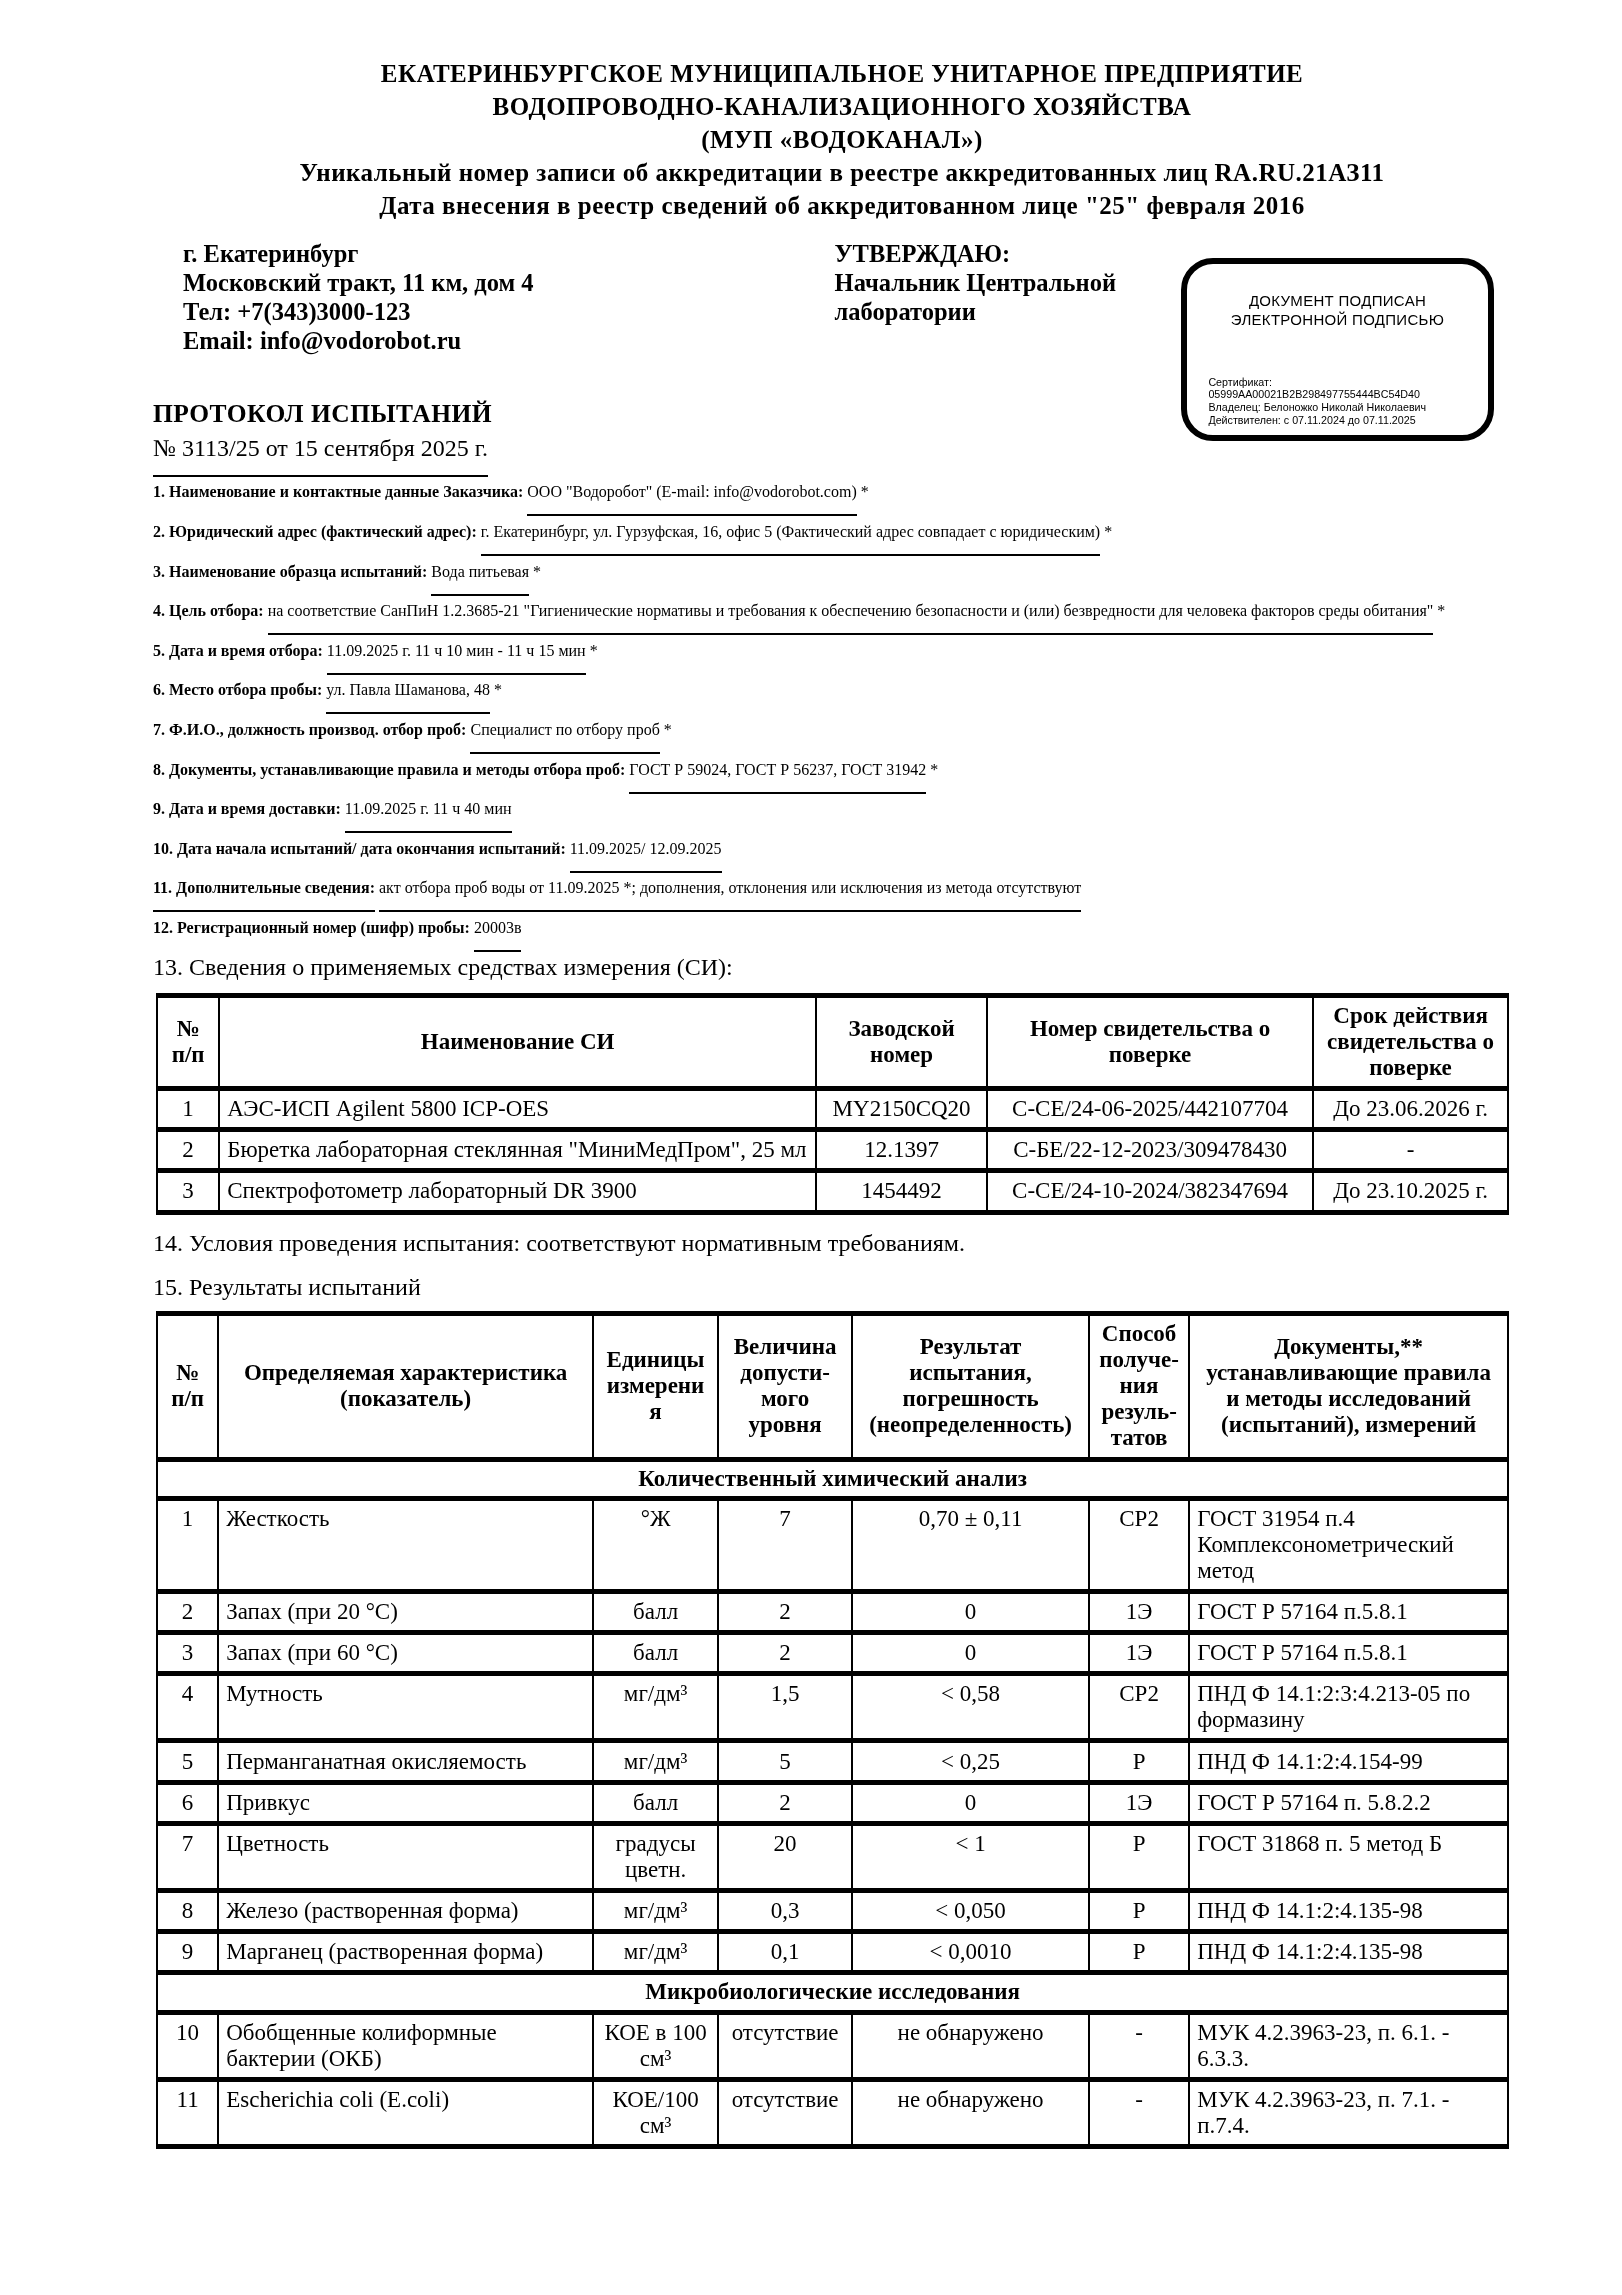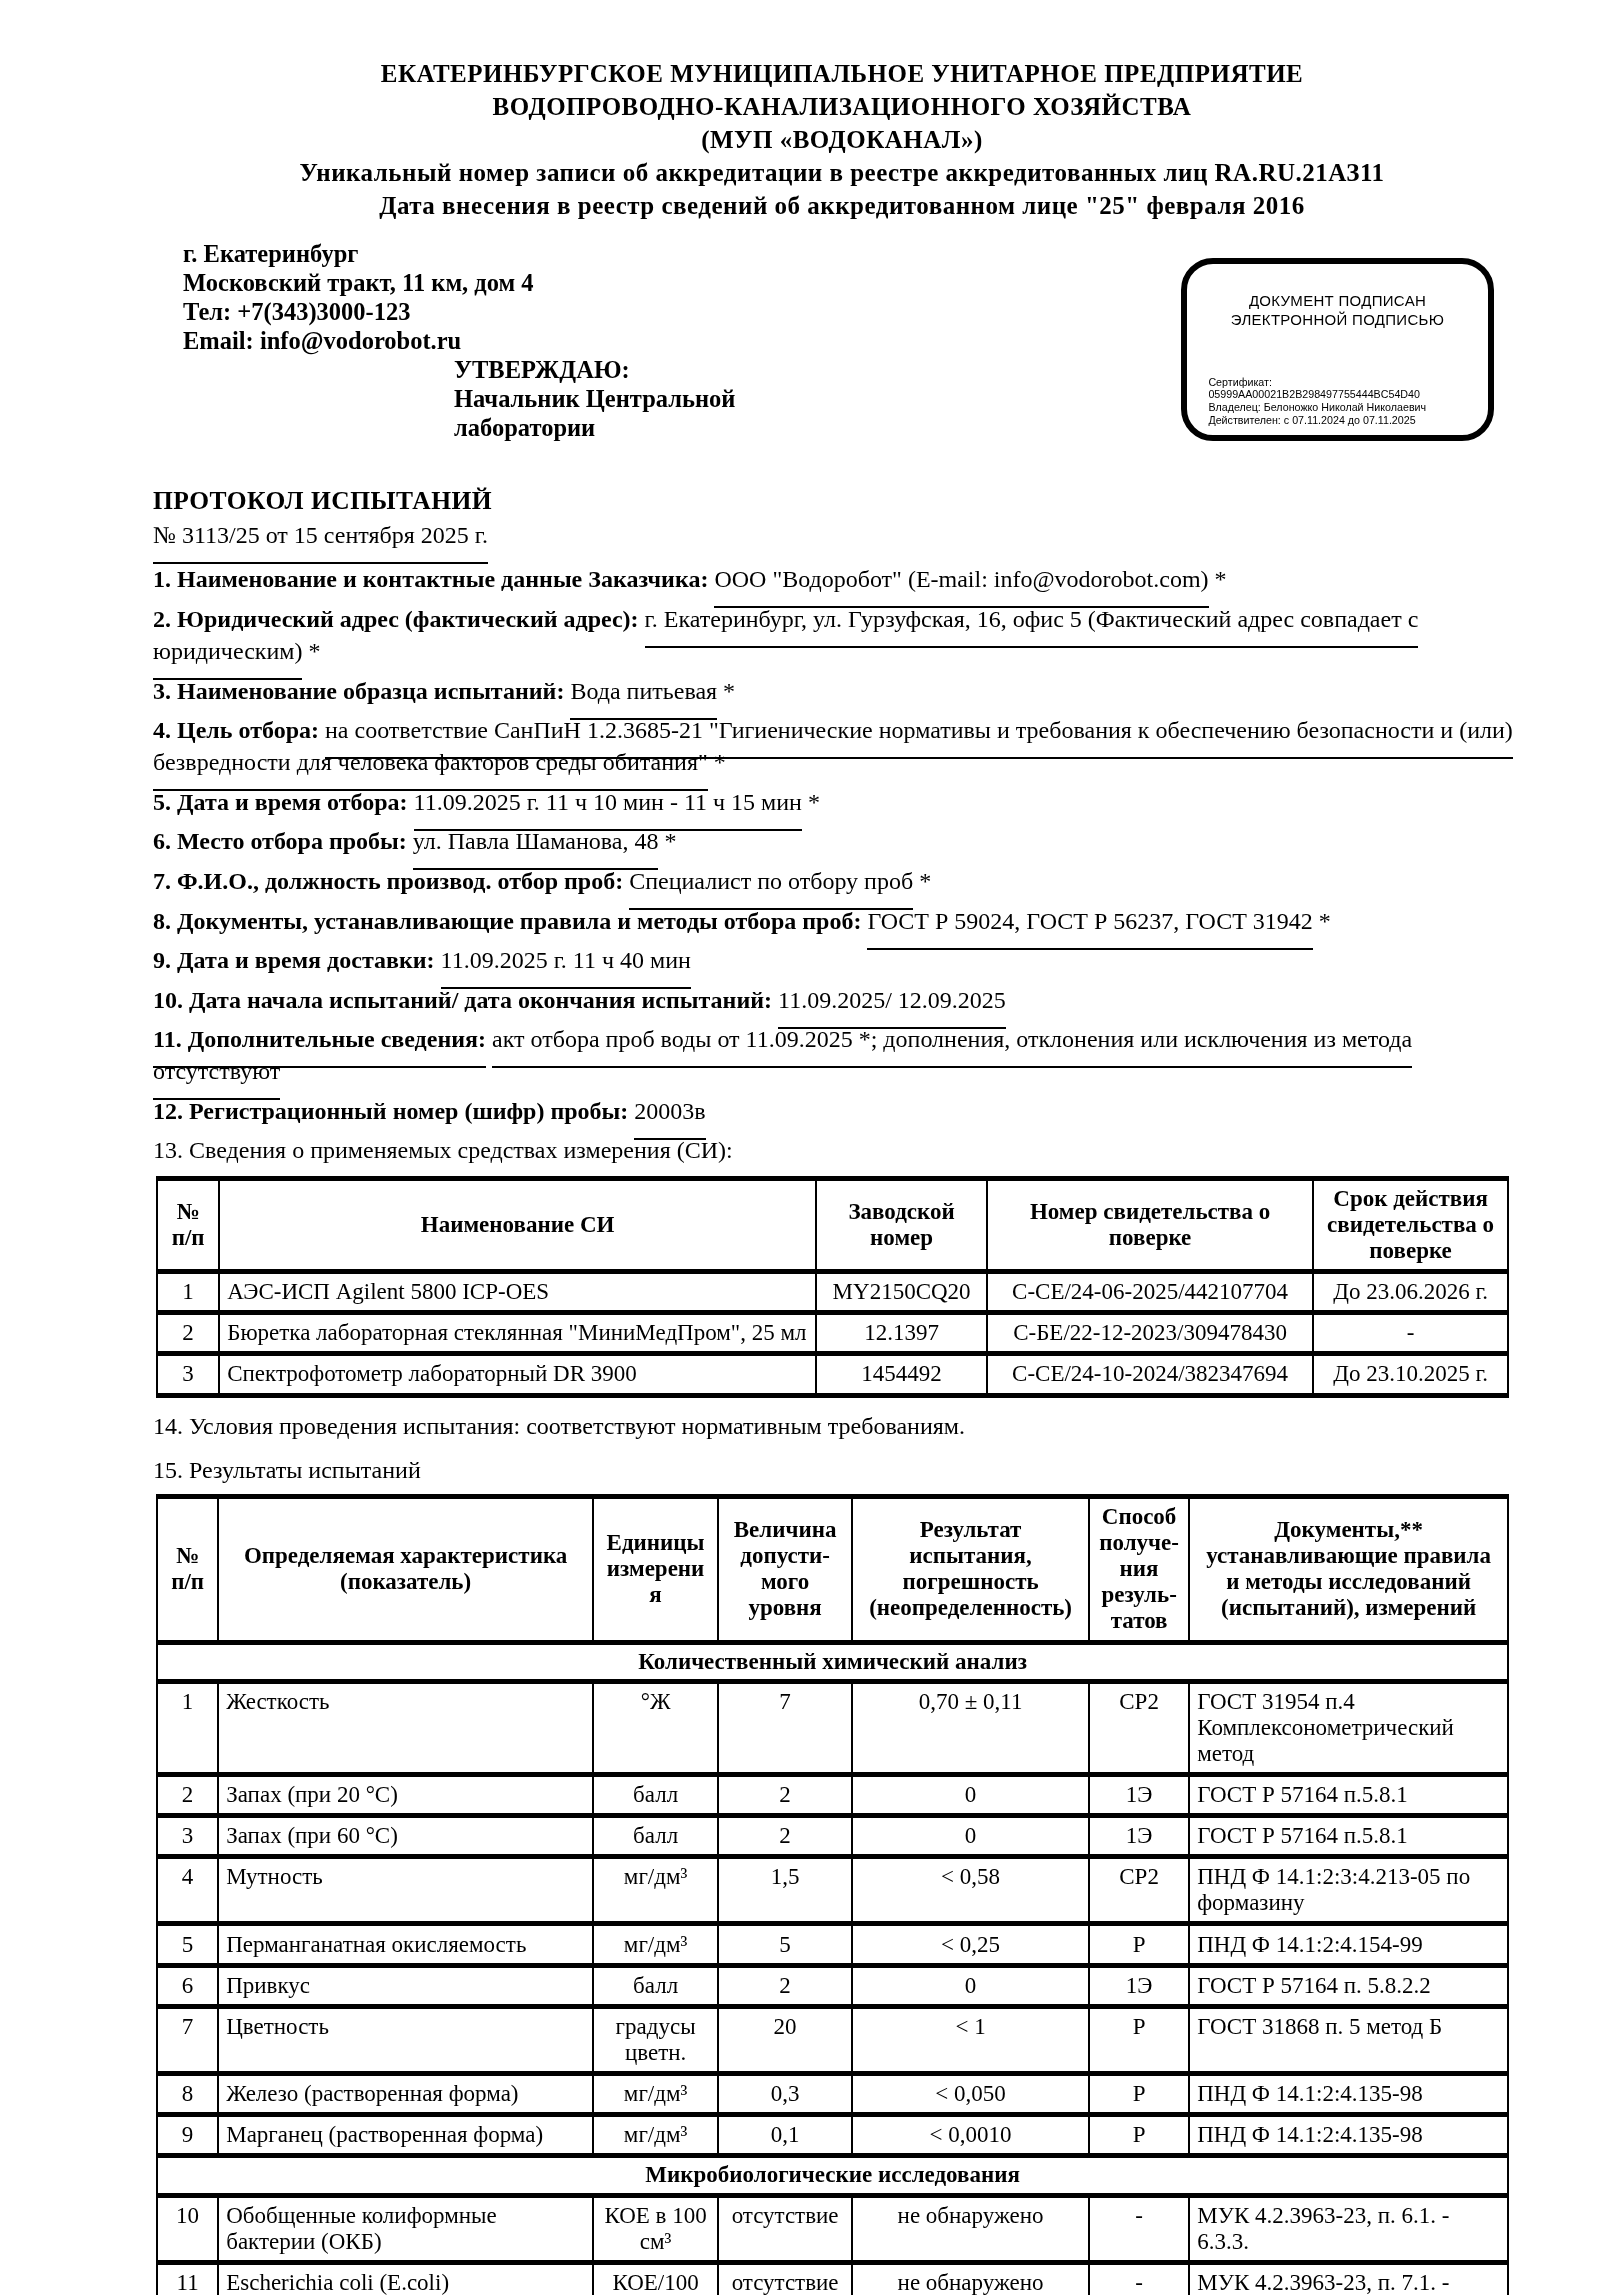--- a/index.html
+++ b/index.html
@@ -20,21 +20,21 @@
   .org-header p {
     margin: 0;
     text-align: center;
     font-weight: bold;
     font-size: 25px;
     line-height: 33px;
     letter-spacing: 0.5px;
   }
 
   
-  .info-row { display: flex; margin-top: 17.3px; flex-direction: column; }
+  .info-row { display: flex; margin-top: 17.3px; }
   .contacts { margin-left: 30px; }
   .contacts p, .approval p {
     margin: 0;
     font-weight: bold;
     font-size: 24.5px;
     line-height: 29px;
   }
   .approval { margin-left: 301px; width: 326px; }
 
   
@@ -70,21 +70,21 @@
 
   
   .title-block { margin-top: 44px; text-align: left; }
   .doc-title { margin: 0; font-size: 25.5px; font-weight: bold; line-height: 30px; letter-spacing: 0.5px; }
   .doc-number { margin: 4.1px 0 0 0; font-size: 24px; line-height: 28.6px; }
 
   
   .items { margin-top: 14.3px; }
   .item {
     margin: 0 0 7.6px 0;
-    font-size: 24px;
+    font-size: 16px;
     line-height: 32px;
   }
   .item-label { font-weight: bold; }
   .u { border-bottom: 2.5px solid #000000; padding-bottom: 14px; }
 
   .section-label {
     font-size: 24px;
     font-weight: normal;
     line-height: 31px;
     margin: 7.1px 0 10.2px 0;

